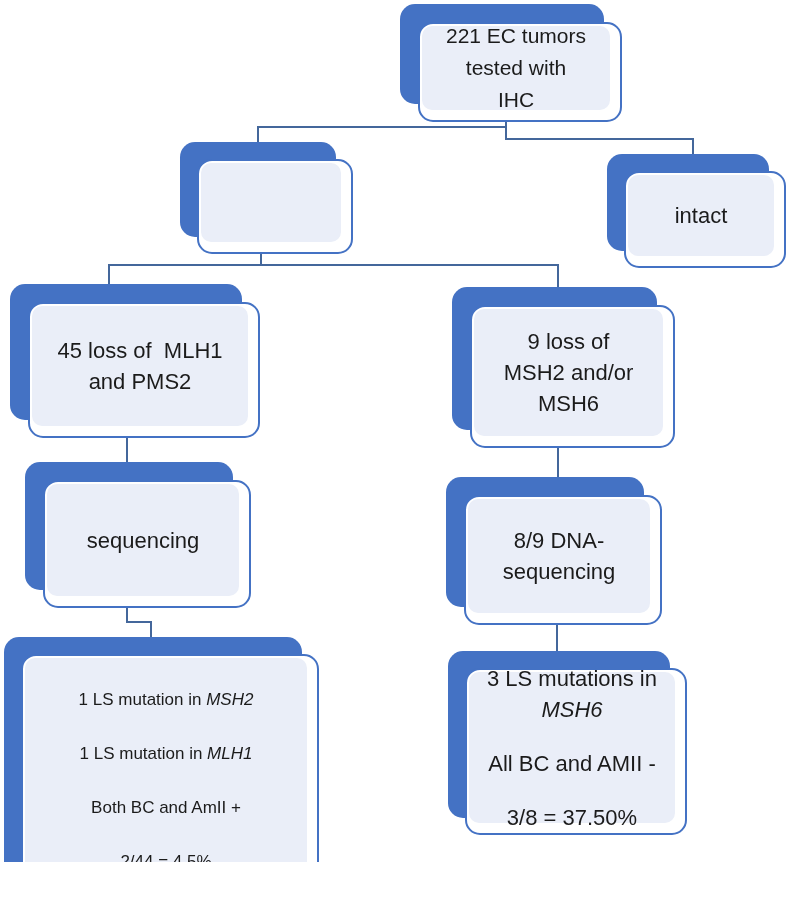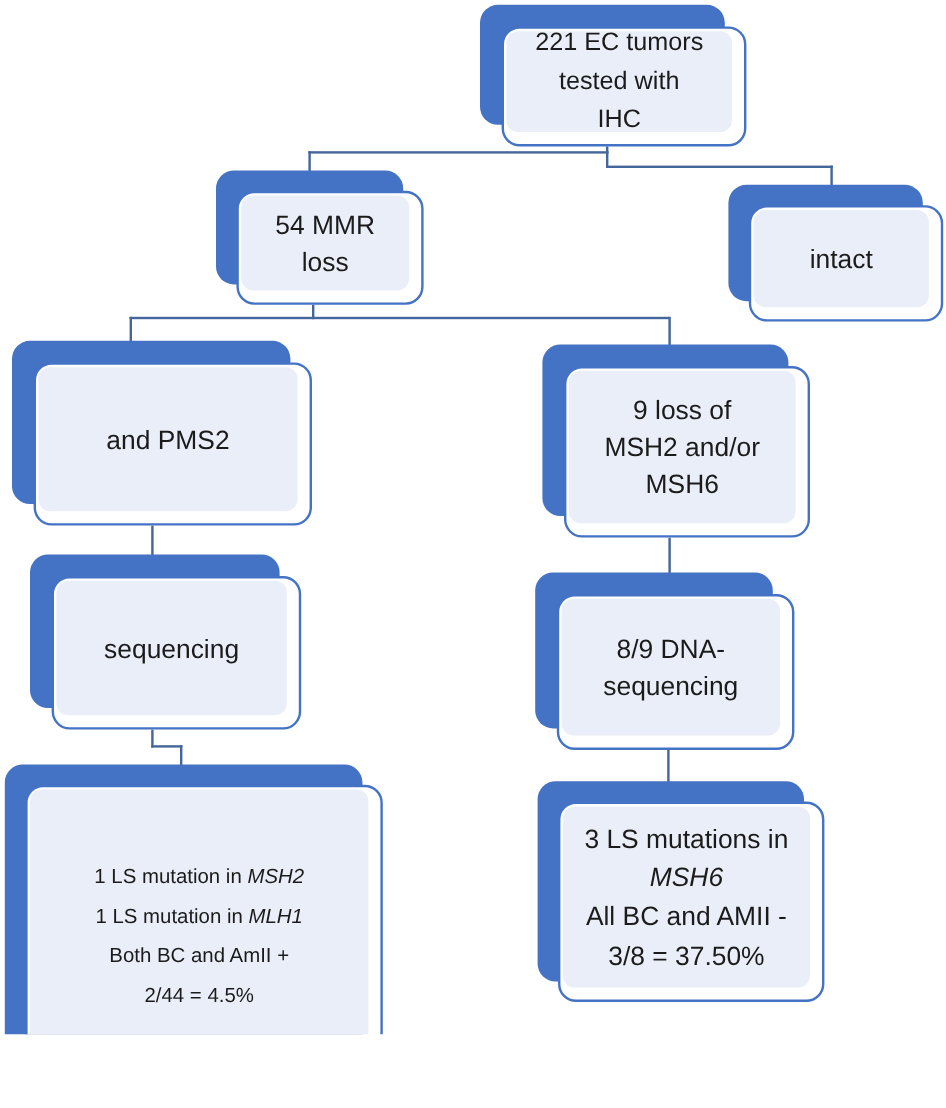--- a/index.html
+++ b/index.html
@@ -42,21 +42,21 @@
     border-radius: 10px;
   }
   .node .content {
     position: absolute; left: 0; top: 0; right: 8px; bottom: 8px;
     display: flex; flex-direction: column;
     justify-content: center; align-items: center;
     text-align: center;
     font-size: 22px; line-height: 31px;
   }
   .line { white-space: pre-wrap; }
-  .line.para { margin-top: 2px; }
+  .line.para { margin-top: 23px; }
   .it { font-style: italic; }
 
   
   #n-root        { left: 400px; top: 4px;   --w: 204px; --h: 100px; --o: 18px; }
   #n-root .content { font-size: 21px; line-height: 32px; }
   #n-mmr_loss    { left: 180px; top: 142px; --w: 156px; --h: 95px;  --o: 17px; }
   #n-mmr_intact  { left: 607px; top: 154px; --w: 162px; --h: 97px;  --o: 17px; }
   #n-mlh1_pms2   { left: 10px;  top: 284px; --w: 232px; --h: 136px; --o: 18px; }
   #n-msh2_msh6   { left: 452px; top: 287px; --w: 205px; --h: 143px; --o: 18px; }
   #n-dna44       { left: 25px;  top: 462px; --w: 208px; --h: 128px; --o: 18px; }
@@ -109,42 +109,39 @@
           <div class="line"><span>tested with</span></div>
           <div class="line"><span>IHC</span></div>
         </div>
     </div>
   </div>
 
   <div class="node" id="n-mmr_loss">
     <div class="shadow"></div>
     <div class="card">
       <div class="fill"></div>
-      <div class="content">
-          <div class="line"><span>54 MMR</span></div>
-          <div class="line"><span>loss</span></div>
-        </div>
     </div>
   </div>
 
   <div class="node" id="n-mmr_intact">
     <div class="shadow"></div>
     <div class="card">
       <div class="fill"></div>
       <div class="content">
           <div class="line"><span>intact</span></div>
         </div>
     </div>
   </div>
 
   <div class="node" id="n-mlh1_pms2">
     <div class="shadow"></div>
     <div class="card">
       <div class="fill"></div>
       <div class="content">
+          <div class="line"><span>45 loss of  MLH1</span></div>
           <div class="line"><span>and PMS2</span></div>
         </div>
     </div>
   </div>
 
   <div class="node" id="n-msh2_msh6">
     <div class="shadow"></div>
     <div class="card">
       <div class="fill"></div>
       <div class="content">

